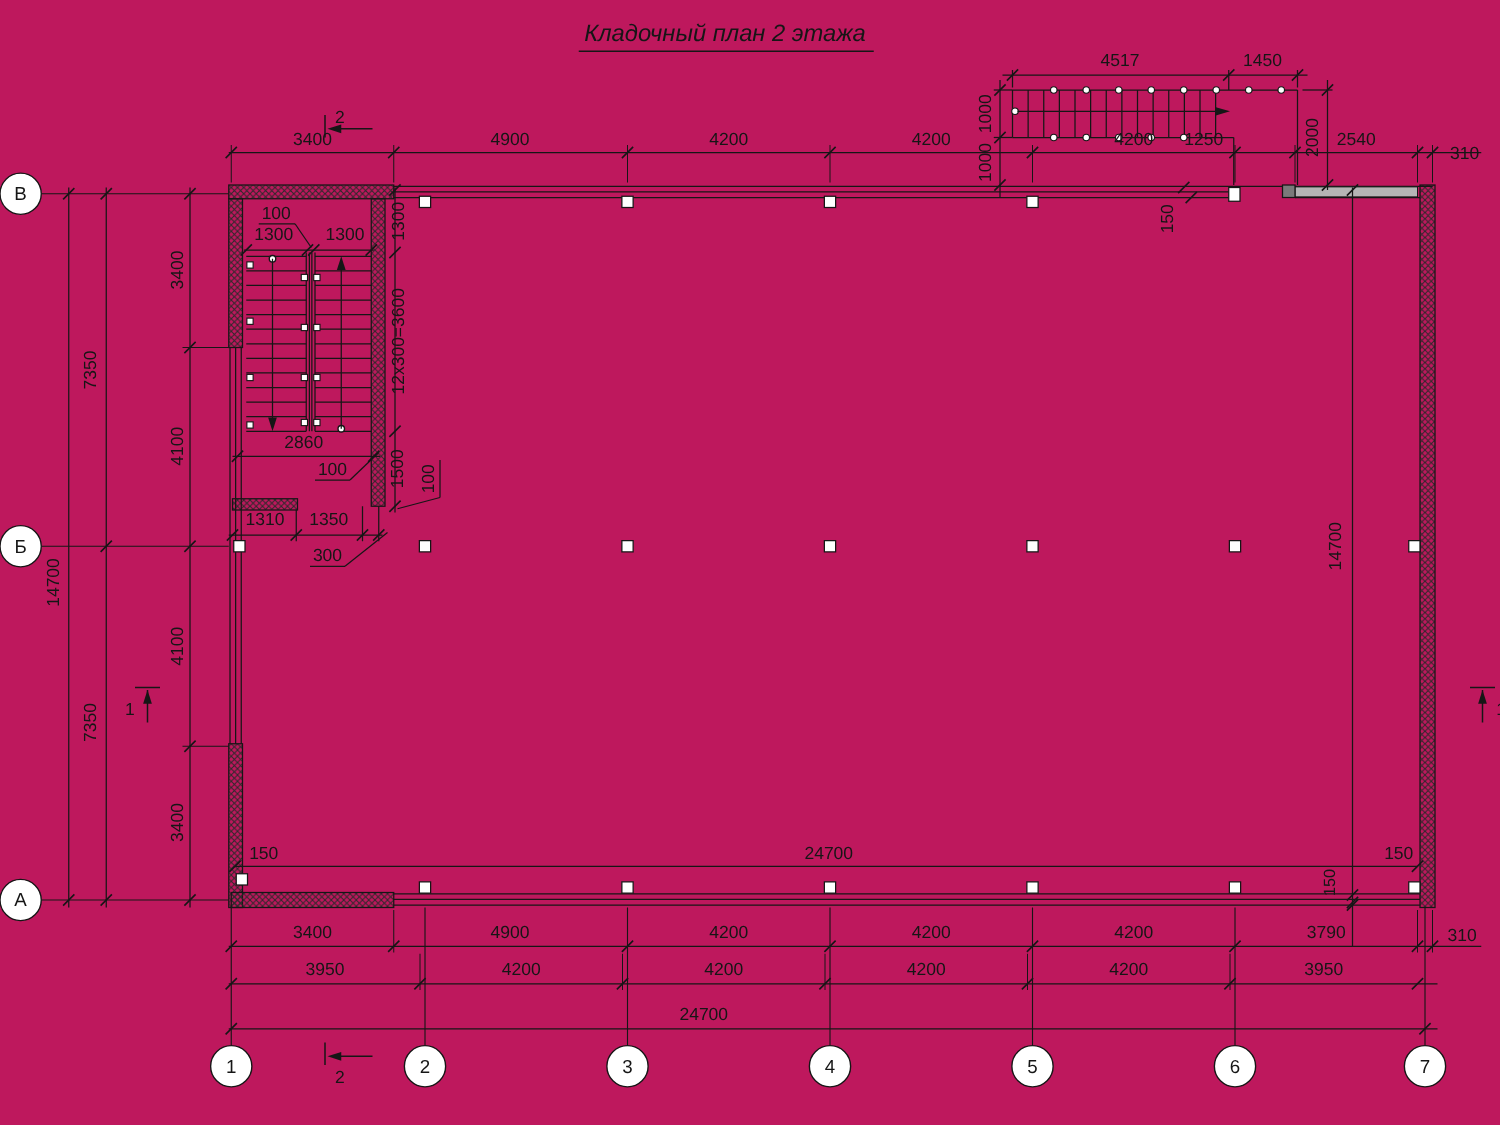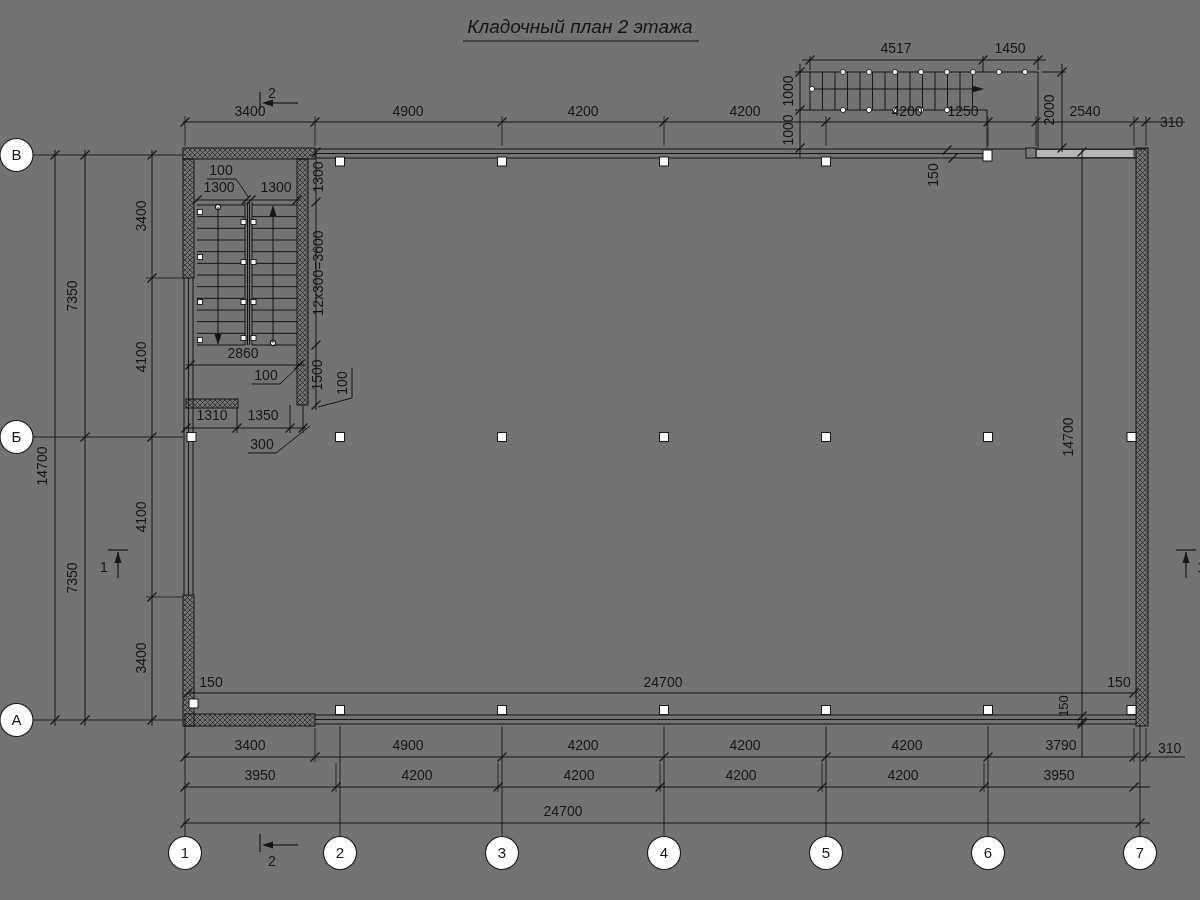--- a/index.html
+++ b/index.html
@@ -1,16 +1,16 @@
 <!DOCTYPE html>
 <html><head>
 <meta charset="utf-8">
 <style>
   html,body{margin:0;padding:0;background:#fff;}
-  .stage{position:relative;width:1200px;height:900px;background:#737373;overflow:hidden;}
+  .stage{position:relative;width:1200px;height:900px;background:#be185d;overflow:hidden;}
   svg{display:block;}
   svg text{font-family:"Liberation Sans","DejaVu Sans",sans-serif;fill:#161616;}
 </style>
 </head>
 <body>
 
 <div class="stage">
   <svg id="plan" width="1200" height="900" viewBox="0 0 1200 900">
       <defs>
         <pattern id="hatch" width="5" height="5" patternUnits="userSpaceOnUse">

